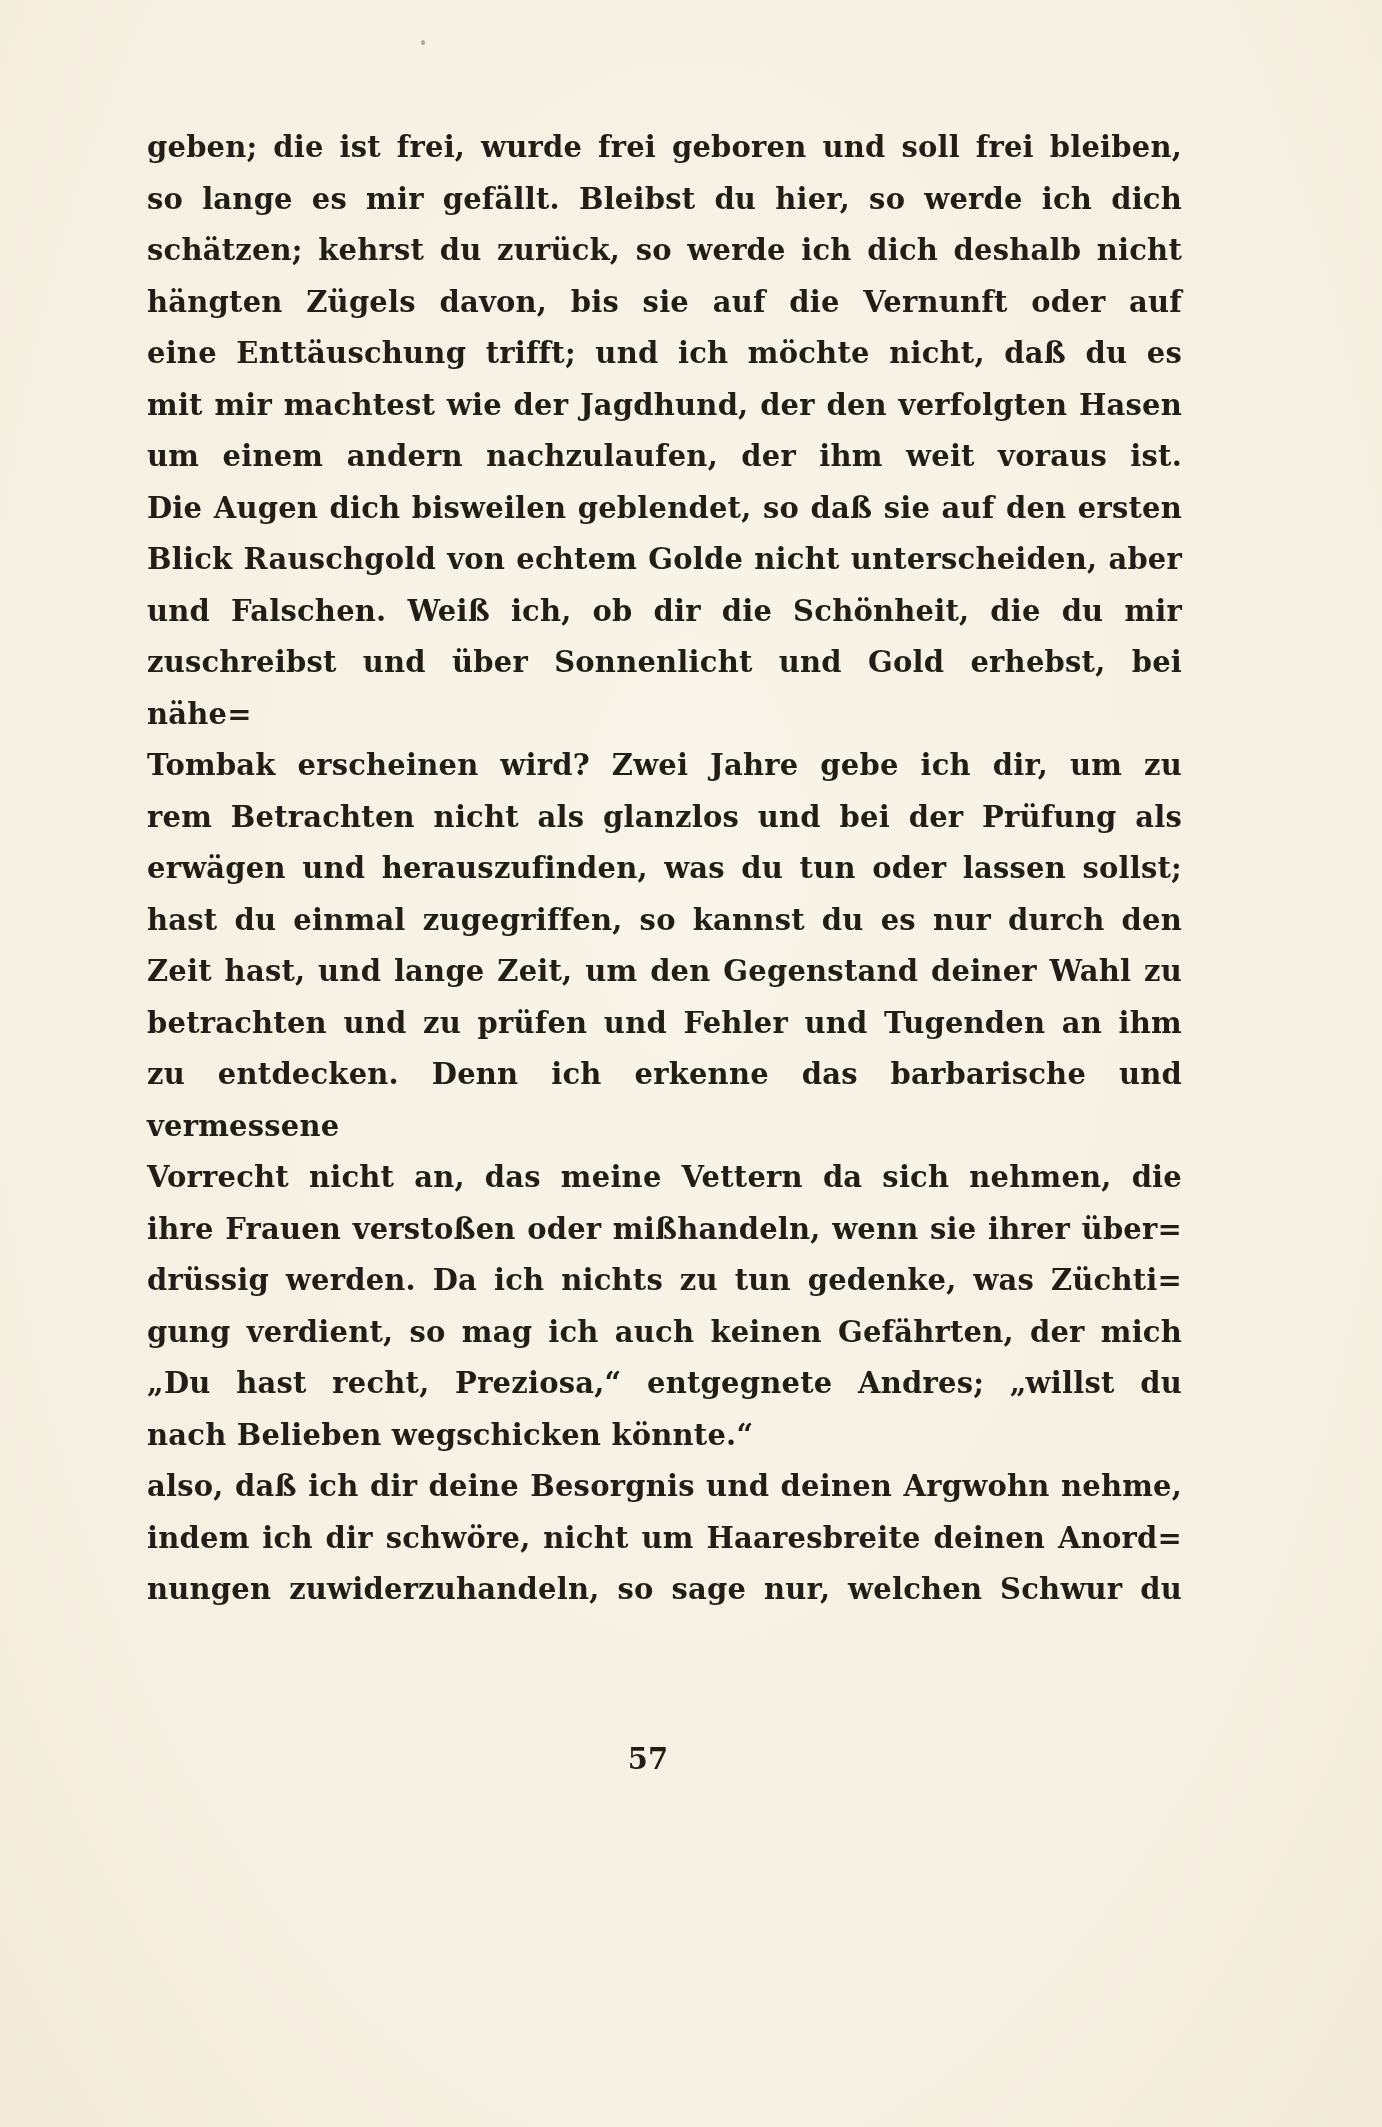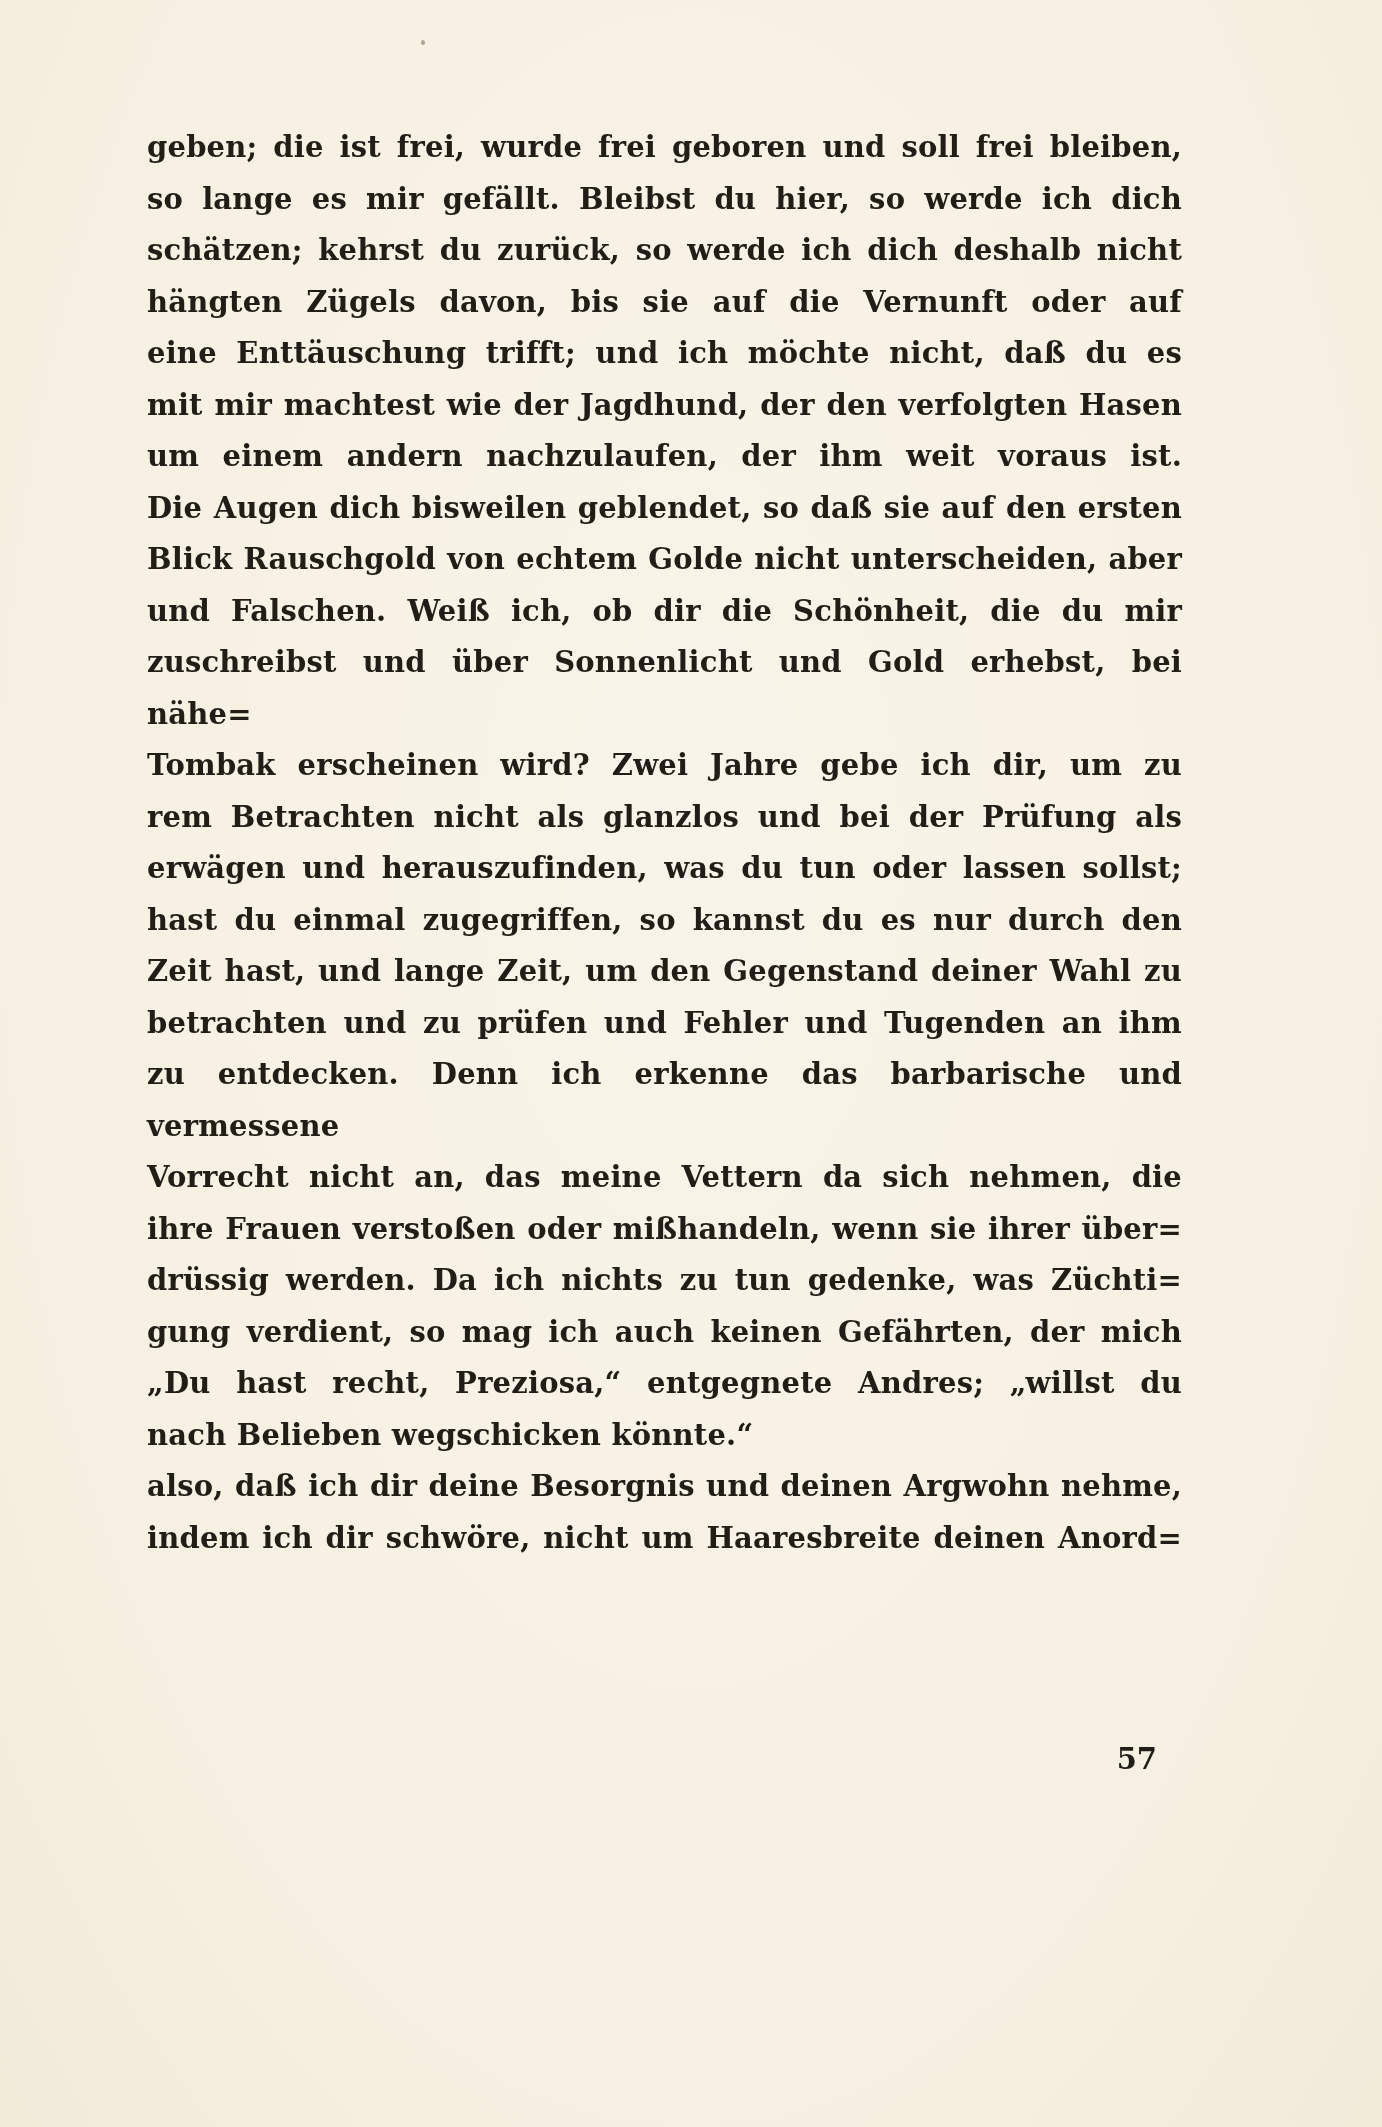--- a/index.html
+++ b/index.html
@@ -45,21 +45,21 @@
   }
   .text-line.para-last {
     text-align-last: left;
     -moz-text-align-last: left;
   }
   .page-number {
     position: absolute;
     top: 1742px;
     left: 139px;
     width: 1018px;
-    text-align: right;
+    text-align: center;
     font-size: 29px;
     font-weight: 700;
     color: #221e17;
   }
 </style>
 </head>
 <body>
 
 <div class="page">
   <div class="speck"></div>
@@ -83,15 +83,16 @@
       <div class="text-line">betrachten und zu prüfen und Fehler und Tugenden an ihm</div>
       <div class="text-line">zu entdecken. Denn ich erkenne das barbarische und vermessene</div>
       <div class="text-line">Vorrecht nicht an, das meine Vettern da sich nehmen, die</div>
       <div class="text-line">ihre Frauen verstoßen oder mißhandeln, wenn sie ihrer über=</div>
       <div class="text-line">drüssig werden. Da ich nichts zu tun gedenke, was Züchti=</div>
       <div class="text-line">gung verdient, so mag ich auch keinen Gefährten, der mich</div>
       <div class="text-line">„Du hast recht, Preziosa,“ entgegnete Andres; „willst du</div>
       <div class="text-line para-last">nach Belieben wegschicken könnte.“</div>
       <div class="text-line">also, daß ich dir deine Besorgnis und deinen Argwohn nehme,</div>
       <div class="text-line">indem ich dir schwöre, nicht um Haaresbreite deinen Anord=</div>
+      <div class="text-line">nungen zuwiderzuhandeln, so sage nur, welchen Schwur du</div>
     </div>
   <div class="page-number">57</div>
 </div>
 
 </body></html>

